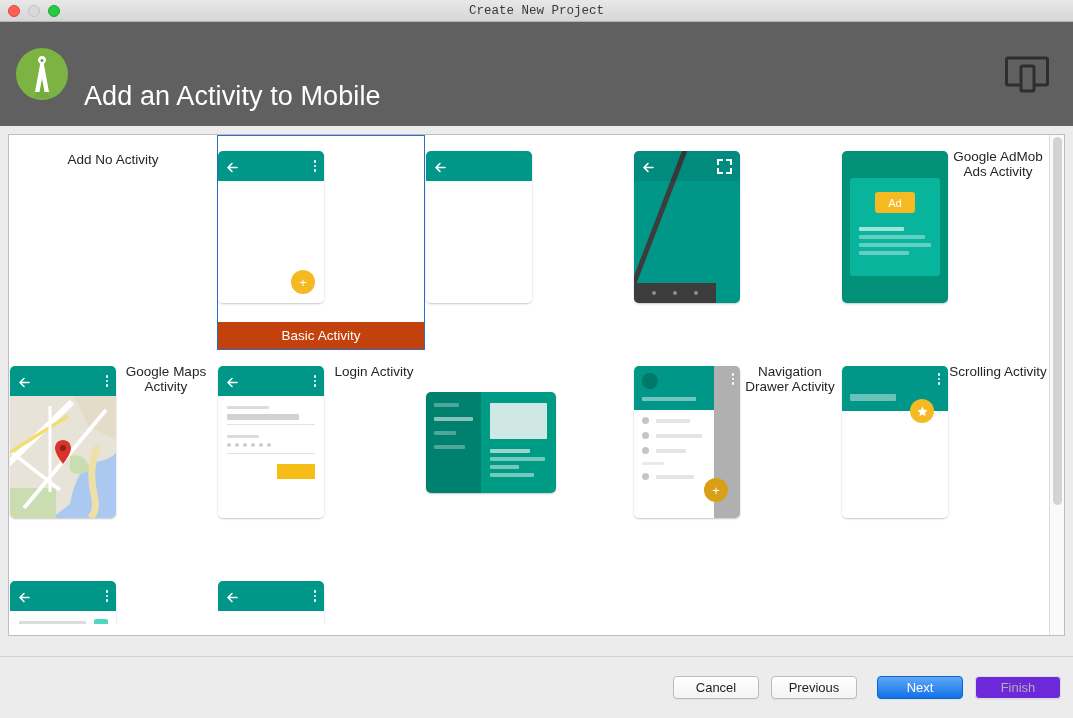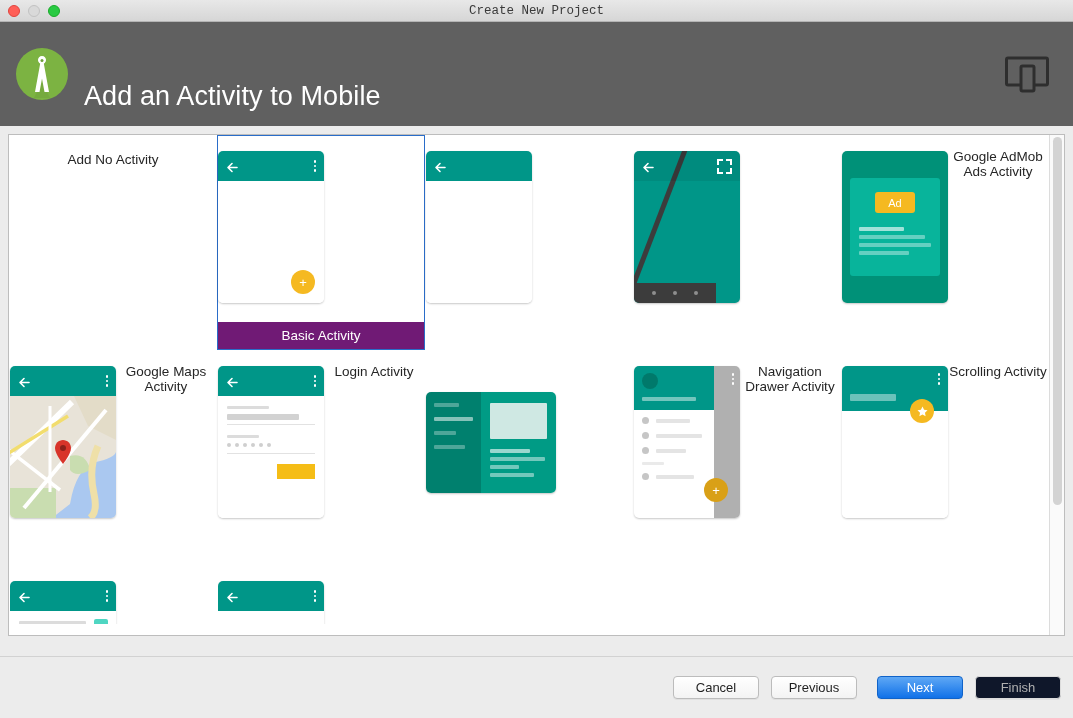--- a/index.html
+++ b/index.html
@@ -96,21 +96,21 @@
     justify-content: center;
   }
   .cell-label {
     margin-top: 6px;
     font-size: 13.5px;
     color: #262626;
     text-align: center;
     width: 100%;
   }
   .cell.selected .cell-label {
-    background: #701a75;
+    background: #c2410c;
     color: #ffffff;
     padding: 6px 0;
     margin-top: auto;
     position: absolute;
     left: 0; right: 0; bottom: 0;
   }
   .cell.no-thumb {
     justify-content: center;
     padding-top: 16px;
   }
@@ -285,21 +285,21 @@
     box-shadow: 0 1px 0 rgba(0,0,0,0.05);
     cursor: pointer;
   }
   .btn.primary {
     background: linear-gradient(to bottom, #5fa8f5 0%, #1071e8 100%);
     border-color: #1063c9;
     color: #ffffff;
     margin-left: 8px;
   }
   .btn.disabled {
-    background: #0f172a;
+    background: #6d28d9;
     border-color: #dcdcdc;
     color: #b0b0b0;
   }
 </style>
 </head>
 <body>
 
 <div class="titlebar">
   <div class="traffic">
     <span class="light close"></span>

